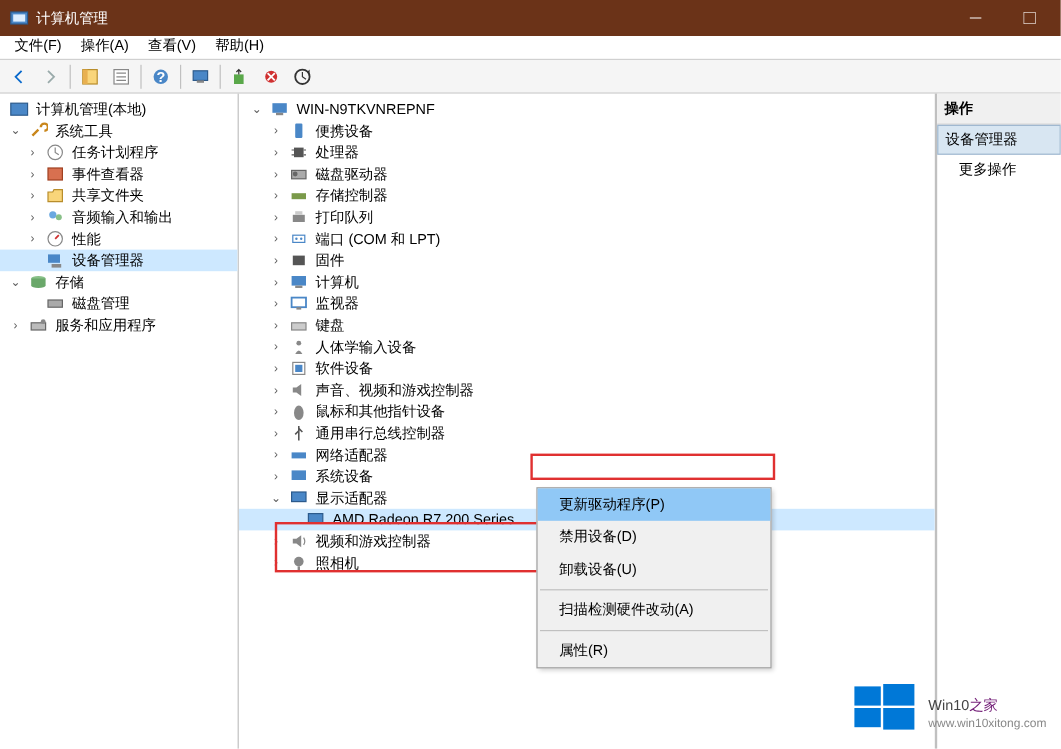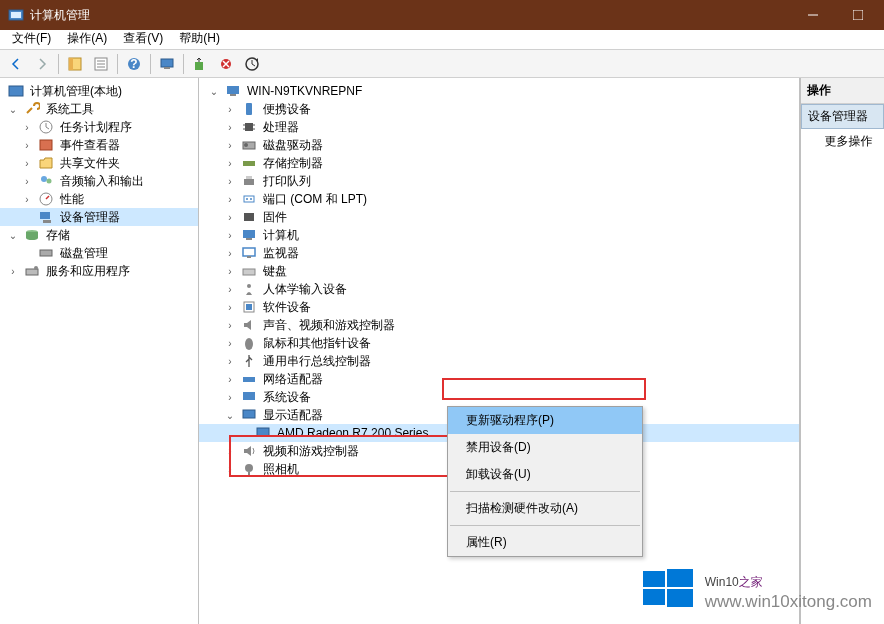--- a/index.html
+++ b/index.html
@@ -13,25 +13,25 @@
 .menubar { height: 20px; background: #fff; display: flex; align-items: flex-end; padding: 0 4px; border-bottom: 1px solid #d0d0d0; }
 .menubar .menu-item { padding: 2px 8px; cursor: pointer; }
 
 .toolbar { height: 28px; background: #f5f5f5; display: flex; align-items: center; padding: 0 4px; border-bottom: 1px solid #d0d0d0; gap: 2px; }
 .toolbar .tbtn { width: 24px; height: 24px; display: flex; align-items: center; justify-content: center; cursor: pointer; border: 1px solid transparent; }
 .toolbar .sep { width: 1px; height: 20px; background: #c0c0c0; margin: 0 2px; }
 
 .main { display: flex; height: calc(100% - 78px); }
 .left-pane { width: 199px; border-right: 1px solid #c0c0c0; overflow: auto; padding: 4px 0; }
 .mid-pane { flex: 1; border-right: 1px solid #c0c0c0; overflow: auto; padding: 4px 0; position: relative; }
-.right-pane { width: 84px; border-left: 1px solid #c0c0c0; }
+.right-pane { width: 104px; border-left: 1px solid #c0c0c0; }
 
 .right-header { background: #f0f0f0; border-bottom: 1px solid #d0d0d0; padding: 4px 6px; font-weight: bold; }
 .right-section { background: #d8e6f2; border: 1px solid #a0b8d0; padding: 3px 6px; margin: 0; }
-.right-item { padding: 4px 6px 4px 18px; cursor: pointer; text-align: center; }
+.right-item { padding: 4px 6px 4px 18px; cursor: pointer; }
 
 .tree-row { display: flex; align-items: center; height: 18px; padding: 0 2px; cursor: pointer; white-space: nowrap; }
 .tree-row.selected { background: #cde8ff; }
 .tree-indent { display: inline-block; }
 .tree-toggle { width: 14px; height: 14px; display: inline-flex; align-items: center; justify-content: center; color: #606060; font-size: 10px; }
 .tree-icon { width: 16px; height: 16px; margin: 0 4px; display: inline-flex; align-items: center; justify-content: center; }
 .tree-label { padding: 0 2px; }
 
 .highlight-box { position: absolute; border: 2px solid #e03030; pointer-events: none; }
 .hb1 { left: 30px; top: 357px; width: 404px; height: 42px; }
@@ -39,21 +39,21 @@
 
 .context-menu { position: absolute; left: 447px; top: 379px; width: 196px; background: #f0f0f0; border: 1px solid #a0a0a0; box-shadow: 2px 2px 4px rgba(0,0,0,0.2); z-index: 10; margin-top: 27px; }
 .context-menu .cm-item { padding: 5px 18px; cursor: pointer; }
 .context-menu .cm-item.sel { background: #90c8f6; }
 .context-menu .cm-sep { height: 1px; background: #c0c0c0; margin: 3px 2px; }
 
 .watermark { position: absolute; right: 12px; bottom: 12px; display: flex; align-items: center; gap: 8px; z-index: 20; }
 .watermark .wlogo { width: 56px; height: 44px; }
 .watermark .wtext { display: flex; flex-direction: column; }
 .watermark .wl1 { font-size: 22px; color: #444; font-weight: 300; }
-.watermark .wl2 { font-size: 17px; color: #888; }
+.watermark .wl2 { font-size: 10px; color: #888; }
 
 svg { display: block; }
 </style>
 </head>
 <body>
 
 <div class="titlebar">
   <span class="icon">
     <svg width="16" height="16" viewBox="0 0 16 16">
         <rect x="1" y="3" width="14" height="10" fill="#4a87c7" stroke="#2c5a8c"></rect>

